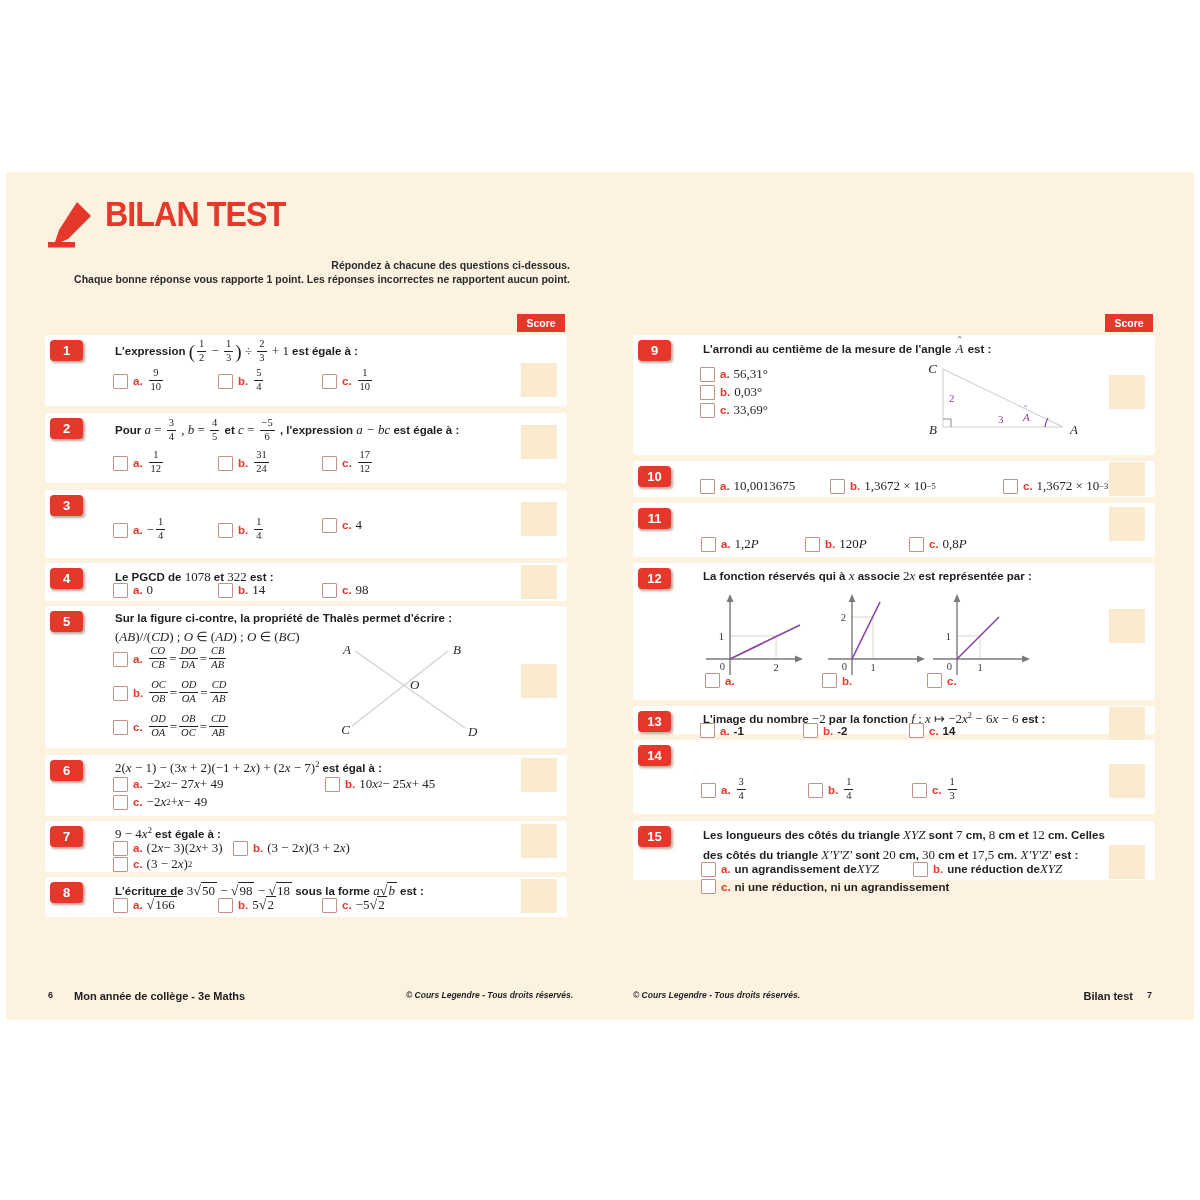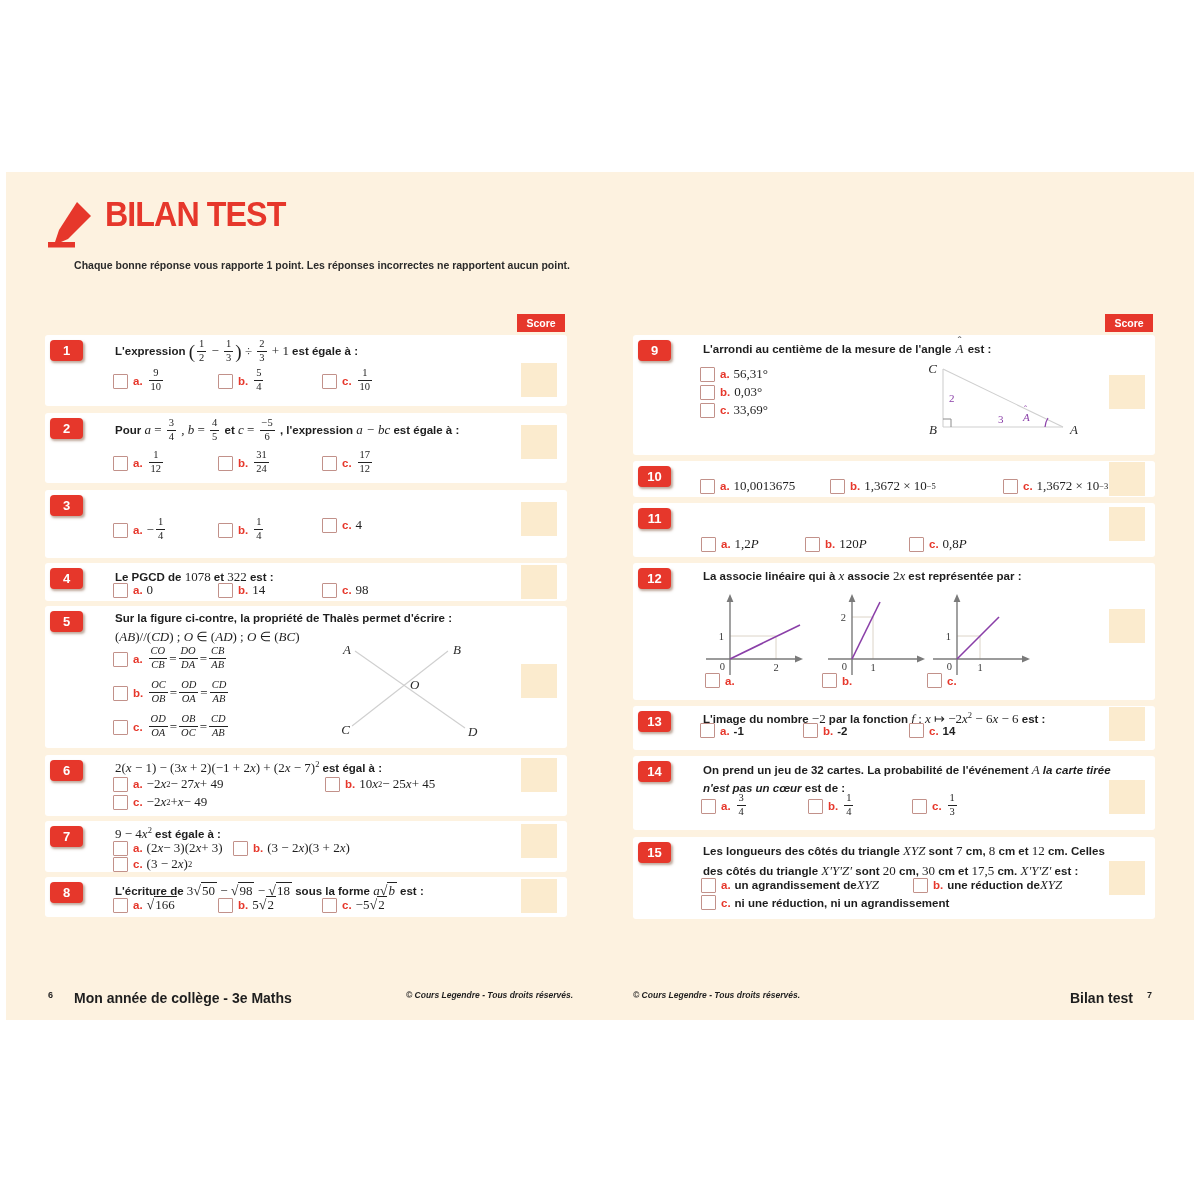--- a/index.html
+++ b/index.html
@@ -52,21 +52,21 @@
   .fig{position:absolute;}
   .figlab{font-family:"Liberation Serif",serif;font-style:italic;font-size:13px;fill:#2a2a2a;}
   .figpur{font-family:"Liberation Serif",serif;font-size:11px;fill:#8a3fa8;}
   .figpur-it{font-family:"Liberation Serif",serif;font-style:italic;font-size:11px;fill:#8a3fa8;}
   .tick{font-family:"Liberation Serif",serif;font-size:10.5px;fill:#3a3a3a;}
 
   
   .footer{position:absolute;top:818px;left:0;width:594px;height:16px;font-size:9px;}
   .footer span{position:absolute;white-space:nowrap;}
   .fnum{font-weight:bold;font-size:9px;}
-  .fbook,.fsec{font-weight:bold;font-size:14px;}
+  .fbook,.fsec{font-weight:bold;font-size:11px;}
   .fcopy{font-weight:bold;font-style:italic;font-size:8.5px;}
   #page-l .fnum{left:42px;}
   #page-l .fbook{left:68px;}
   #page-l .fcopy{right:27px;}
   #page-r .fcopy{left:33px;}
   #page-r .fsec{right:61px;}
   #page-r .fnum{right:42px;}
 </style>
 </head>
 <body>
@@ -75,20 +75,21 @@
 
   <div class="page" id="page-l">
     <div class="hdr-icon">
       <svg width="48" height="50" viewBox="0 0 48 50">
         <path d="M31 2 L45 16 L22 39 L8 45 L13 30 Z" fill="#e6372b"></path>
         <rect x="2" y="42" width="27" height="5.5" fill="#e6372b"></rect>
       </svg>
     </div>
     <h1 class="title">BILAN TEST</h1>
     <div class="instructions">
+      <div>Répondez à chacune des questions ci-dessous.</div>
       <div>Chaque bonne réponse vous rapporte 1 point. Les réponses incorrectes ne rapportent aucun point.</div>
     </div>
     <div class="score-badge">Score</div>
     <div class="rows" id="rows-left">
         <div class="qrow" style="height: 71px; margin-bottom: 7px;">
           <div class="badge">1</div>
           <div class="stmt" style="top: 4px; width: 430px;"><span class="seg-t">L'expression </span><span class="seg-bp">(</span><span class="frac"><span class="fn">1</span><span class="fd">2</span></span><span class="seg-n"> − </span><span class="frac"><span class="fn">1</span><span class="fd">3</span></span><span class="seg-bp">)</span><span class="seg-n"> ÷ </span><span class="frac"><span class="fn">2</span><span class="fd">3</span></span><span class="seg-n"> + 1</span><span class="seg-t"> est égale à :</span></div>
           <span class="opt" style="left: 68px; top: 33px;">
             <span class="cb"></span>
             <span class="key">a.</span>
@@ -429,21 +430,21 @@
           <span class="opt" style="left: 276px; top: 33px;">
             <span class="cb"></span>
             <span class="key">c.</span>
             <span class="seg-n">0,8</span>
             <span class="seg-m">P</span>
           </span>
           <div class="score-box" style="top: 4px; width: 36px; height: 34px;"></div>
         </div>
         <div class="qrow" style="height: 137px; margin-bottom: 6px;">
           <div class="badge">12</div>
-          <div class="stmt" style="top: 3px; width: 430px;"><span class="seg-t">La associe linéaire qui à </span><span class="seg-m">x</span><span class="seg-t"> associe </span><span class="seg-n">2</span><span class="seg-m">x</span><span class="seg-t"> est représentée par :</span></div>
+          <div class="stmt" style="top: 3px; width: 430px;"><span class="seg-t">La fonction réservés qui à </span><span class="seg-m">x</span><span class="seg-t"> associe </span><span class="seg-n">2</span><span class="seg-m">x</span><span class="seg-t"> est représentée par :</span></div>
           <span class="opt" style="left: 72px; top: 110px;">
             <span class="cb"></span>
             <span class="key">a.</span>
           </span>
           <span class="opt" style="left: 189px; top: 110px;">
             <span class="cb"></span>
             <span class="key">b.</span>
           </span>
           <span class="opt" style="left: 294px; top: 110px;">
             <span class="cb"></span>
@@ -482,21 +483,21 @@
               <line x1="42" y1="88" x2="42" y2="13" stroke="#7a7a7a" stroke-width="1.4"></line>
               <polygon points="42,7 38.6,15 45.4,15" fill="#7a7a7a"></polygon>
               <line x1="42" y1="72" x2="84" y2="30" stroke="#8a3fa8" stroke-width="1.6"></line>
               <text class="tick" x="37" y="83" text-anchor="end">0</text>
               <text class="tick" x="36" y="53" text-anchor="end">1</text>
               <text class="tick" x="65" y="84" text-anchor="middle">1</text>
             </svg>
           </div>
           <div class="score-box" style="top: 46px; width: 36px; height: 34px;"></div>
         </div>
-        <div class="qrow" style="height: 44px; margin-bottom: 6px;">
+        <div class="qrow" style="height: 28px; margin-bottom: 6px;">
           <div class="badge">13</div>
           <div class="stmt" style="top: 3px; width: 430px;"><span class="seg-t">L'image du nombre </span><span class="seg-n">−2</span><span class="seg-t"> par la fonction </span><span class="seg-m">f</span><span class="seg-n"> : </span><span class="seg-m">x</span><span class="seg-n"> ↦ −2</span><span class="seg-m">x</span><sup class="seg-sup">2</sup><span class="seg-n"> − 6</span><span class="seg-m">x</span><span class="seg-n"> − 6</span><span class="seg-t"> est :</span></div>
           <span class="opt" style="left: 67px; top: 17px;">
             <span class="cb"></span>
             <span class="key">a.</span>
             <span class="seg-t">-1</span>
           </span>
           <span class="opt" style="left: 170px; top: 17px;">
             <span class="cb"></span>
             <span class="key">b.</span>
@@ -504,21 +505,20 @@
           </span>
           <span class="opt" style="left: 276px; top: 17px;">
             <span class="cb"></span>
             <span class="key">c.</span>
             <span class="seg-t">14</span>
           </span>
           <div class="score-box" style="top: 1px; width: 36px; height: 34px;"></div>
         </div>
         <div class="qrow" style="height: 74px; margin-bottom: 7px;">
           <div class="badge">14</div>
-          <div class="stmt" style="top: 4px; width: 430px;"><span class="seg-t">On prend un jeu de 32 cartes. La probabilité de l'événement </span><span class="seg-m">A</span><span class="seg-t seg-i"> la carte tirée n'est pas un cœur</span><span class="seg-t"> est de :</span></div>
           <span class="opt" style="left: 68px; top: 37px;">
             <span class="cb"></span>
             <span class="key">a.</span>
             <span class="frac">
               <span class="fn">3</span>
               <span class="fd">4</span>
             </span>
           </span>
           <span class="opt" style="left: 175px; top: 37px;">
             <span class="cb"></span>
@@ -531,21 +531,21 @@
           <span class="opt" style="left: 279px; top: 37px;">
             <span class="cb"></span>
             <span class="key">c.</span>
             <span class="frac">
               <span class="fn">1</span>
               <span class="fd">3</span>
             </span>
           </span>
           <div class="score-box" style="top: 24px; width: 36px; height: 34px;"></div>
         </div>
-        <div class="qrow" style="height: 82px; margin-bottom: 0px;">
+        <div class="qrow" style="height: 59px; margin-bottom: 0px;">
           <div class="badge">15</div>
           <div class="stmt" style="top: 4px; width: 412px;"><span class="seg-t">Les longueurs des côtés du triangle </span><span class="seg-m">XYZ</span><span class="seg-t"> sont </span><span class="seg-n">7</span><span class="seg-t"> cm, </span><span class="seg-n">8</span><span class="seg-t"> cm et </span><span class="seg-n">12</span><span class="seg-t"> cm. Celles des côtés du triangle </span><span class="seg-m">X′Y′Z′</span><span class="seg-t"> sont </span><span class="seg-n">20</span><span class="seg-t"> cm, </span><span class="seg-n">30</span><span class="seg-t"> cm et </span><span class="seg-n">17,5</span><span class="seg-t"> cm. </span><span class="seg-m">X′Y′Z′</span><span class="seg-t"> est :</span></div>
           <span class="opt" style="left: 68px; top: 40px;">
             <span class="cb"></span>
             <span class="key">a.</span>
             <span class="seg-t">un agrandissement de </span>
             <span class="seg-m">XYZ</span>
           </span>
           <span class="opt" style="left: 280px; top: 40px;">
             <span class="cb"></span>

